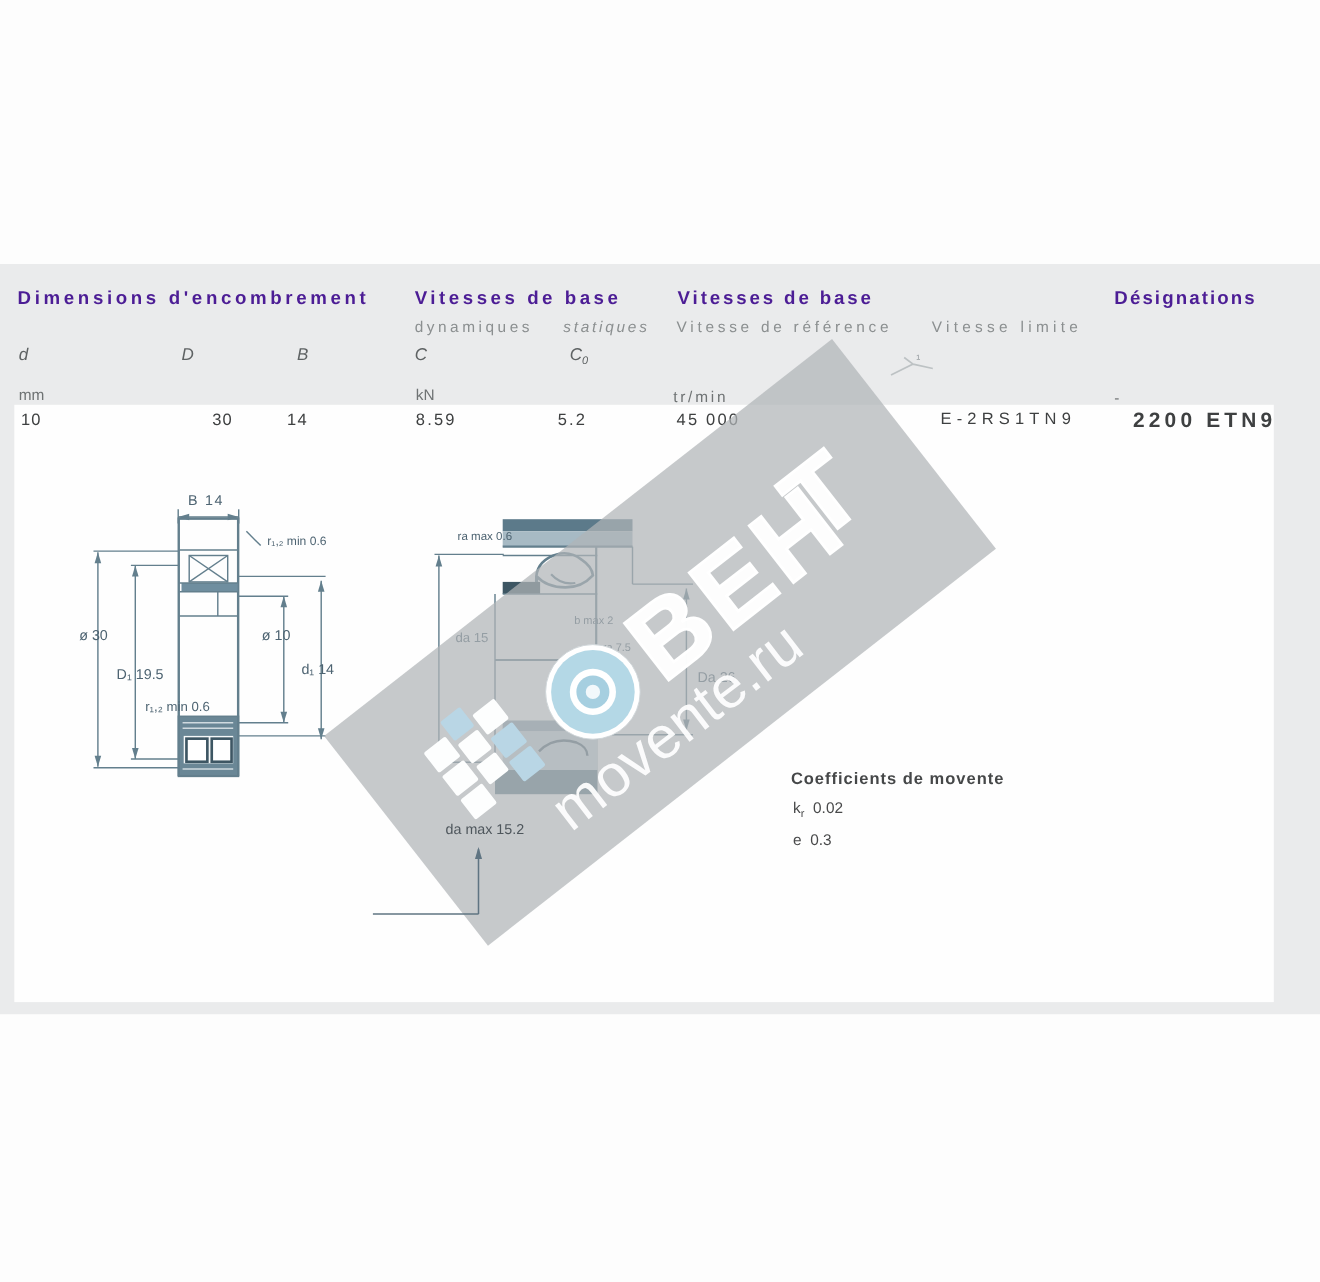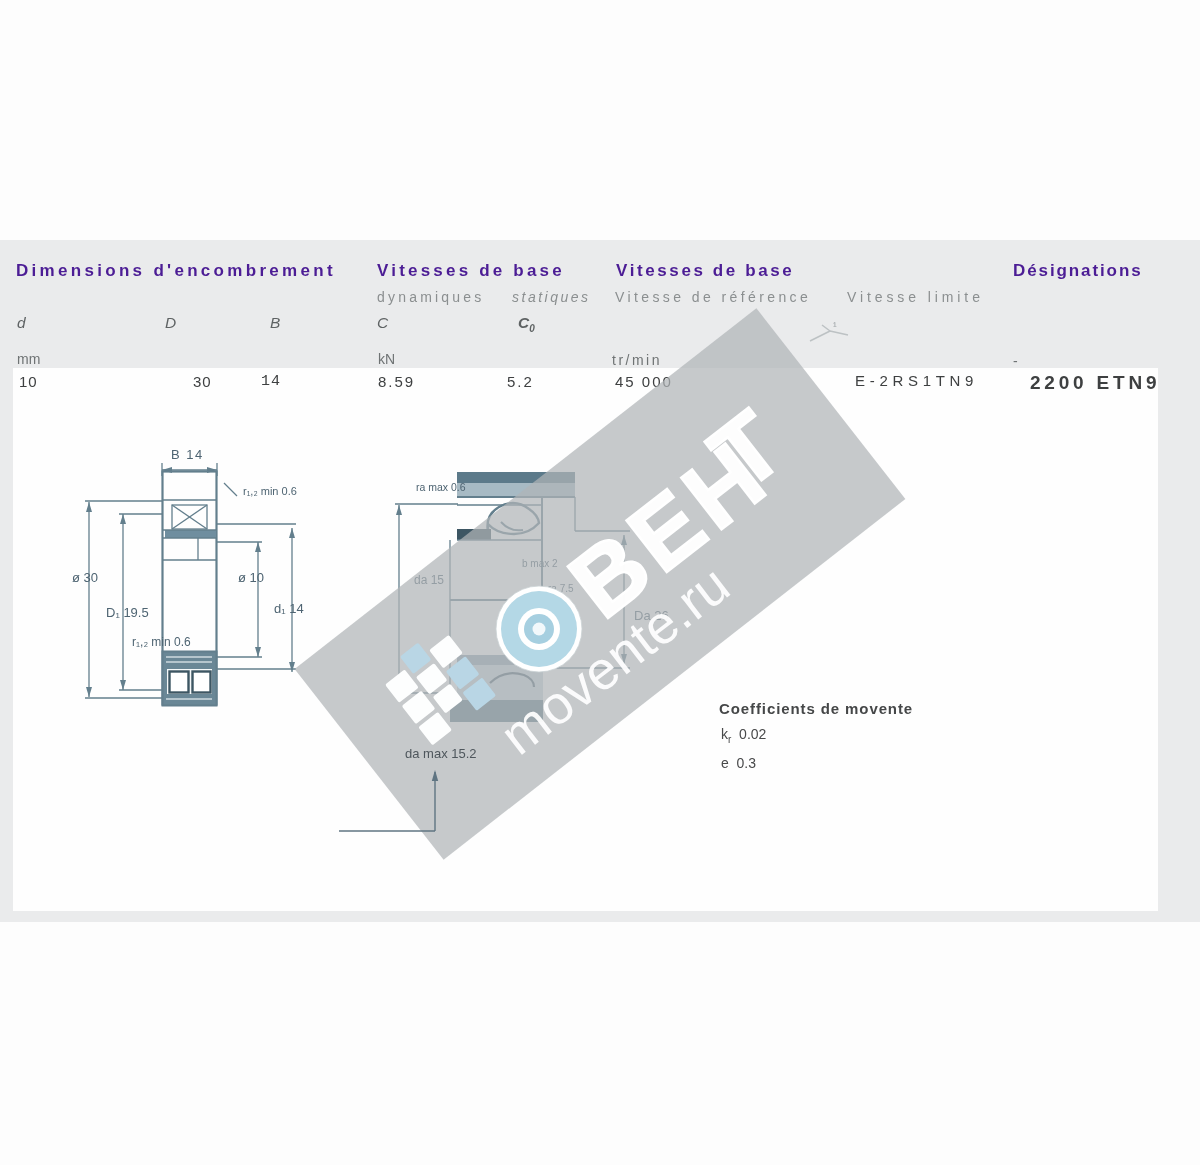--- a/index.html
+++ b/index.html
@@ -26,30 +26,30 @@
 
 <div class="h2" style="left:377px;top:289px;letter-spacing:3.2px;">dynamiques</div>
 <div class="h2" style="left:512px;top:289px;letter-spacing:2.5px;font-style:italic;">statiques</div>
 <div class="h2" style="left:615px;top:289px;letter-spacing:3.4px;text-align:center;">Vitesse de référence</div>
 <div class="h2" style="left:847px;top:289px;letter-spacing:3.9px;">Vitesse limite</div>
 
 <div class="h3" style="left:17px;top:314px;">d</div>
 <div class="h3" style="left:165px;top:314px;">D</div>
 <div class="h3" style="left:270px;top:314px;">B</div>
 <div class="h3" style="left:377px;top:314px;">C</div>
-<div class="h3" style="left:518px;top:314px;font-weight:bold;">C<sub style="font-size:10px;">0</sub></div>
+<div class="h3" style="left:518px;top:314px;">C<sub style="font-size:10px;">0</sub></div>
 
 <div class="un" style="left:17px;top:351px;">mm</div>
 <div class="un" style="left:378px;top:351px;">kN</div>
 <div class="un" style="left:612px;top:352px;letter-spacing:2.5px;">tr/min</div>
 <div class="un" style="left:1013px;top:353px;">-</div>
 
 <div class="dv" style="left:19px;top:373px;letter-spacing:1px;">10</div>
 <div class="dv" style="left:165px;top:373px;letter-spacing:1px;margin-left:28px;">30</div>
-<div class="dv" style="left:261px;top:373px;letter-spacing:1px;font-family:Liberation Mono, monospace;">14</div>
+<div class="dv" style="left:261px;top:373px;letter-spacing:1px;">14</div>
 <div class="dv" style="left:378px;top:373px;letter-spacing:2px;">8.59</div>
 <div class="dv" style="left:507px;top:373px;letter-spacing:2px;">5.2</div>
 <div class="dv" style="left:615px;top:373px;letter-spacing:2px;">45 000</div>
 <div class="dv" style="left:855px;top:372px;font-size:15px;letter-spacing:4.7px;">E-2RS1TN9</div>
 <div class="dv" style="left:1030px;top:372px;font-size:19px;font-weight:bold;letter-spacing:3.8px;">2200 ETN9</div>
 
 <div class="abs" style="left:719px;top:700px;font-size:15px;font-weight:bold;color:#454748;letter-spacing:0.9px;">Coefficients de movente</div>
 <div class="abs" style="left:721px;top:726px;font-size:14px;color:#48494a;text-align:right;">k<sub style="font-size:10px;">r</sub>&nbsp;&nbsp;0.02</div>
 <div class="abs" style="left:721px;top:755px;font-size:14px;color:#48494a;">e&nbsp;&nbsp;0.3</div>
 

